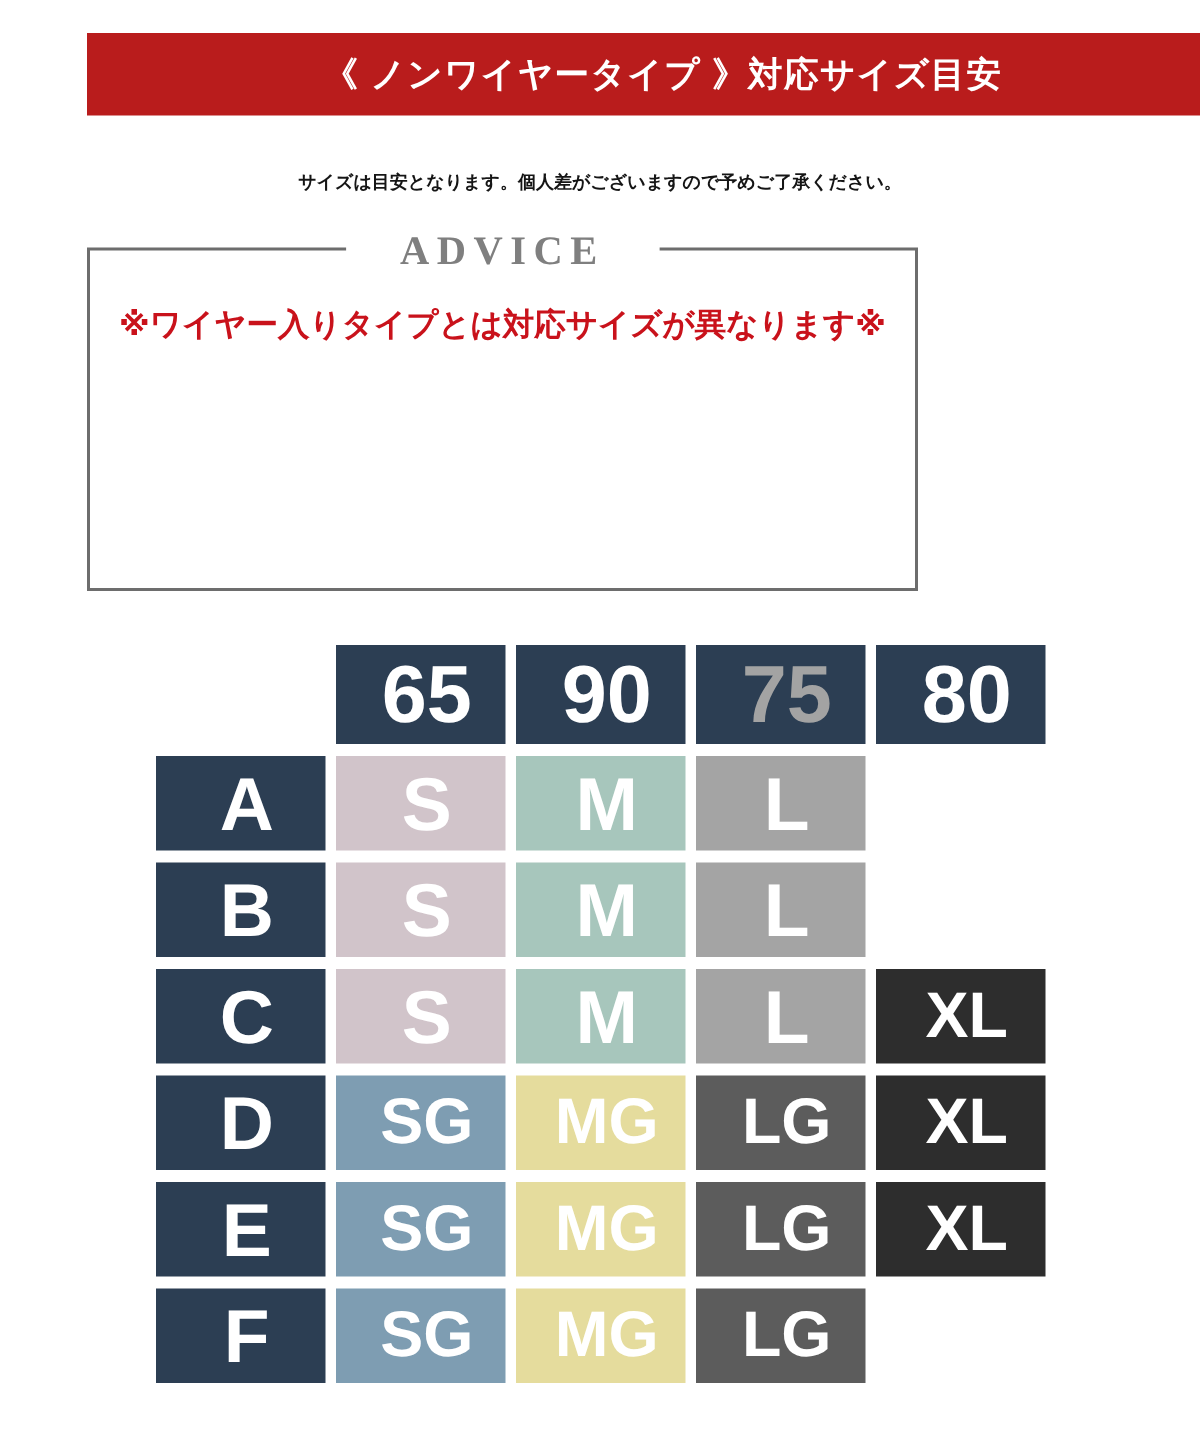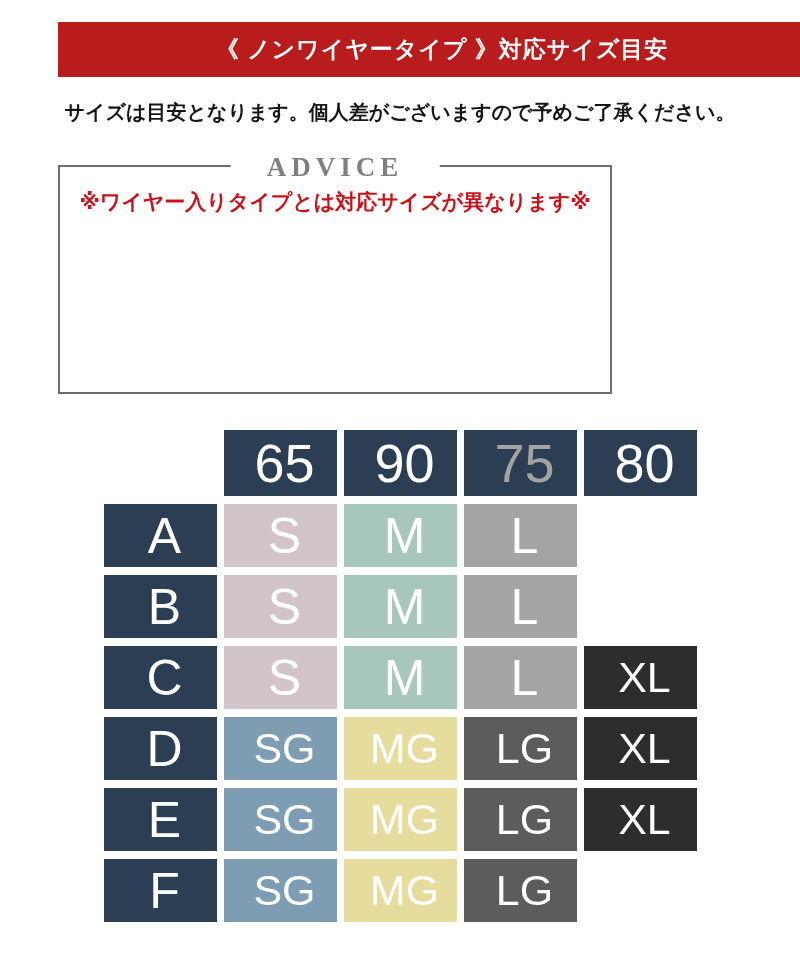--- a/index.html
+++ b/index.html
@@ -15,57 +15,57 @@
   
   .banner {
     position:absolute; left:58px; top:22px; width:768px; height:55px;
     background:#b91c1c;
     display:flex; align-items:center; justify-content:center;
     color:#ffffff; font-weight:bold; font-size:23px; letter-spacing:1px;
   }
 
   
   .subtitle {
-    position:absolute; left:0; top:97px; width:100%;
-    text-align:center; font-size:20px; line-height:30px;
+    position:absolute; left:0; top:106px; width:100%;
+    text-align:center; font-size:12px; line-height:30px;
     font-weight:bold; color:#151515;
   }
 
   
   .advice-box {
     position:absolute; left:58px; top:165px; width:554px; height:229px;
     border:2px solid #6d6d6d; background:#ffffff; box-sizing:border-box;
   }
   .advice-label {
     position:absolute; top:-17px; left:50%; transform:translateX(-50%);
     background:#ffffff; padding:0 36px;
     font-family:"Liberation Serif","DejaVu Serif",serif;
     font-weight:bold; font-size:27px; line-height:34px;
     letter-spacing:5px; color:#7f7f7f; white-space:nowrap;
   }
   .advice-warning {
-    margin-top:21px; text-align:center;
+    margin-top:36px; text-align:center;
     font-size:21px; line-height:28px; font-weight:bold; color:#c9121b;
   }
   .advice-body {
     margin-top:13px; text-align:center;
     font-size:19px; line-height:37px; color:#3a3a3a;
   }
 
   
   .size-chart {
     position:absolute; left:104px; top:430px;
     display:grid;
     grid-template-columns:repeat(5,113px);
     grid-template-rows:66px repeat(6,63px);
     column-gap:7px; row-gap:8px;
   }
   .cell {
     display:flex; align-items:center; justify-content:center;
-    color:#ffffff; font-weight:normal; line-height:1;padding-left:8px;
+    color:#ffffff; font-weight:bold; line-height:1;padding-left:8px;
   }
   .cell.head    { font-size:50px; }
   .cell.num     { font-size:54px; }
   .cell.val     { font-size:50px; }
   .cell.small   { font-size:43px; }
   .cell.corner, .cell.empty { background:transparent; }
 </style>
 </head>
 <body>
 

